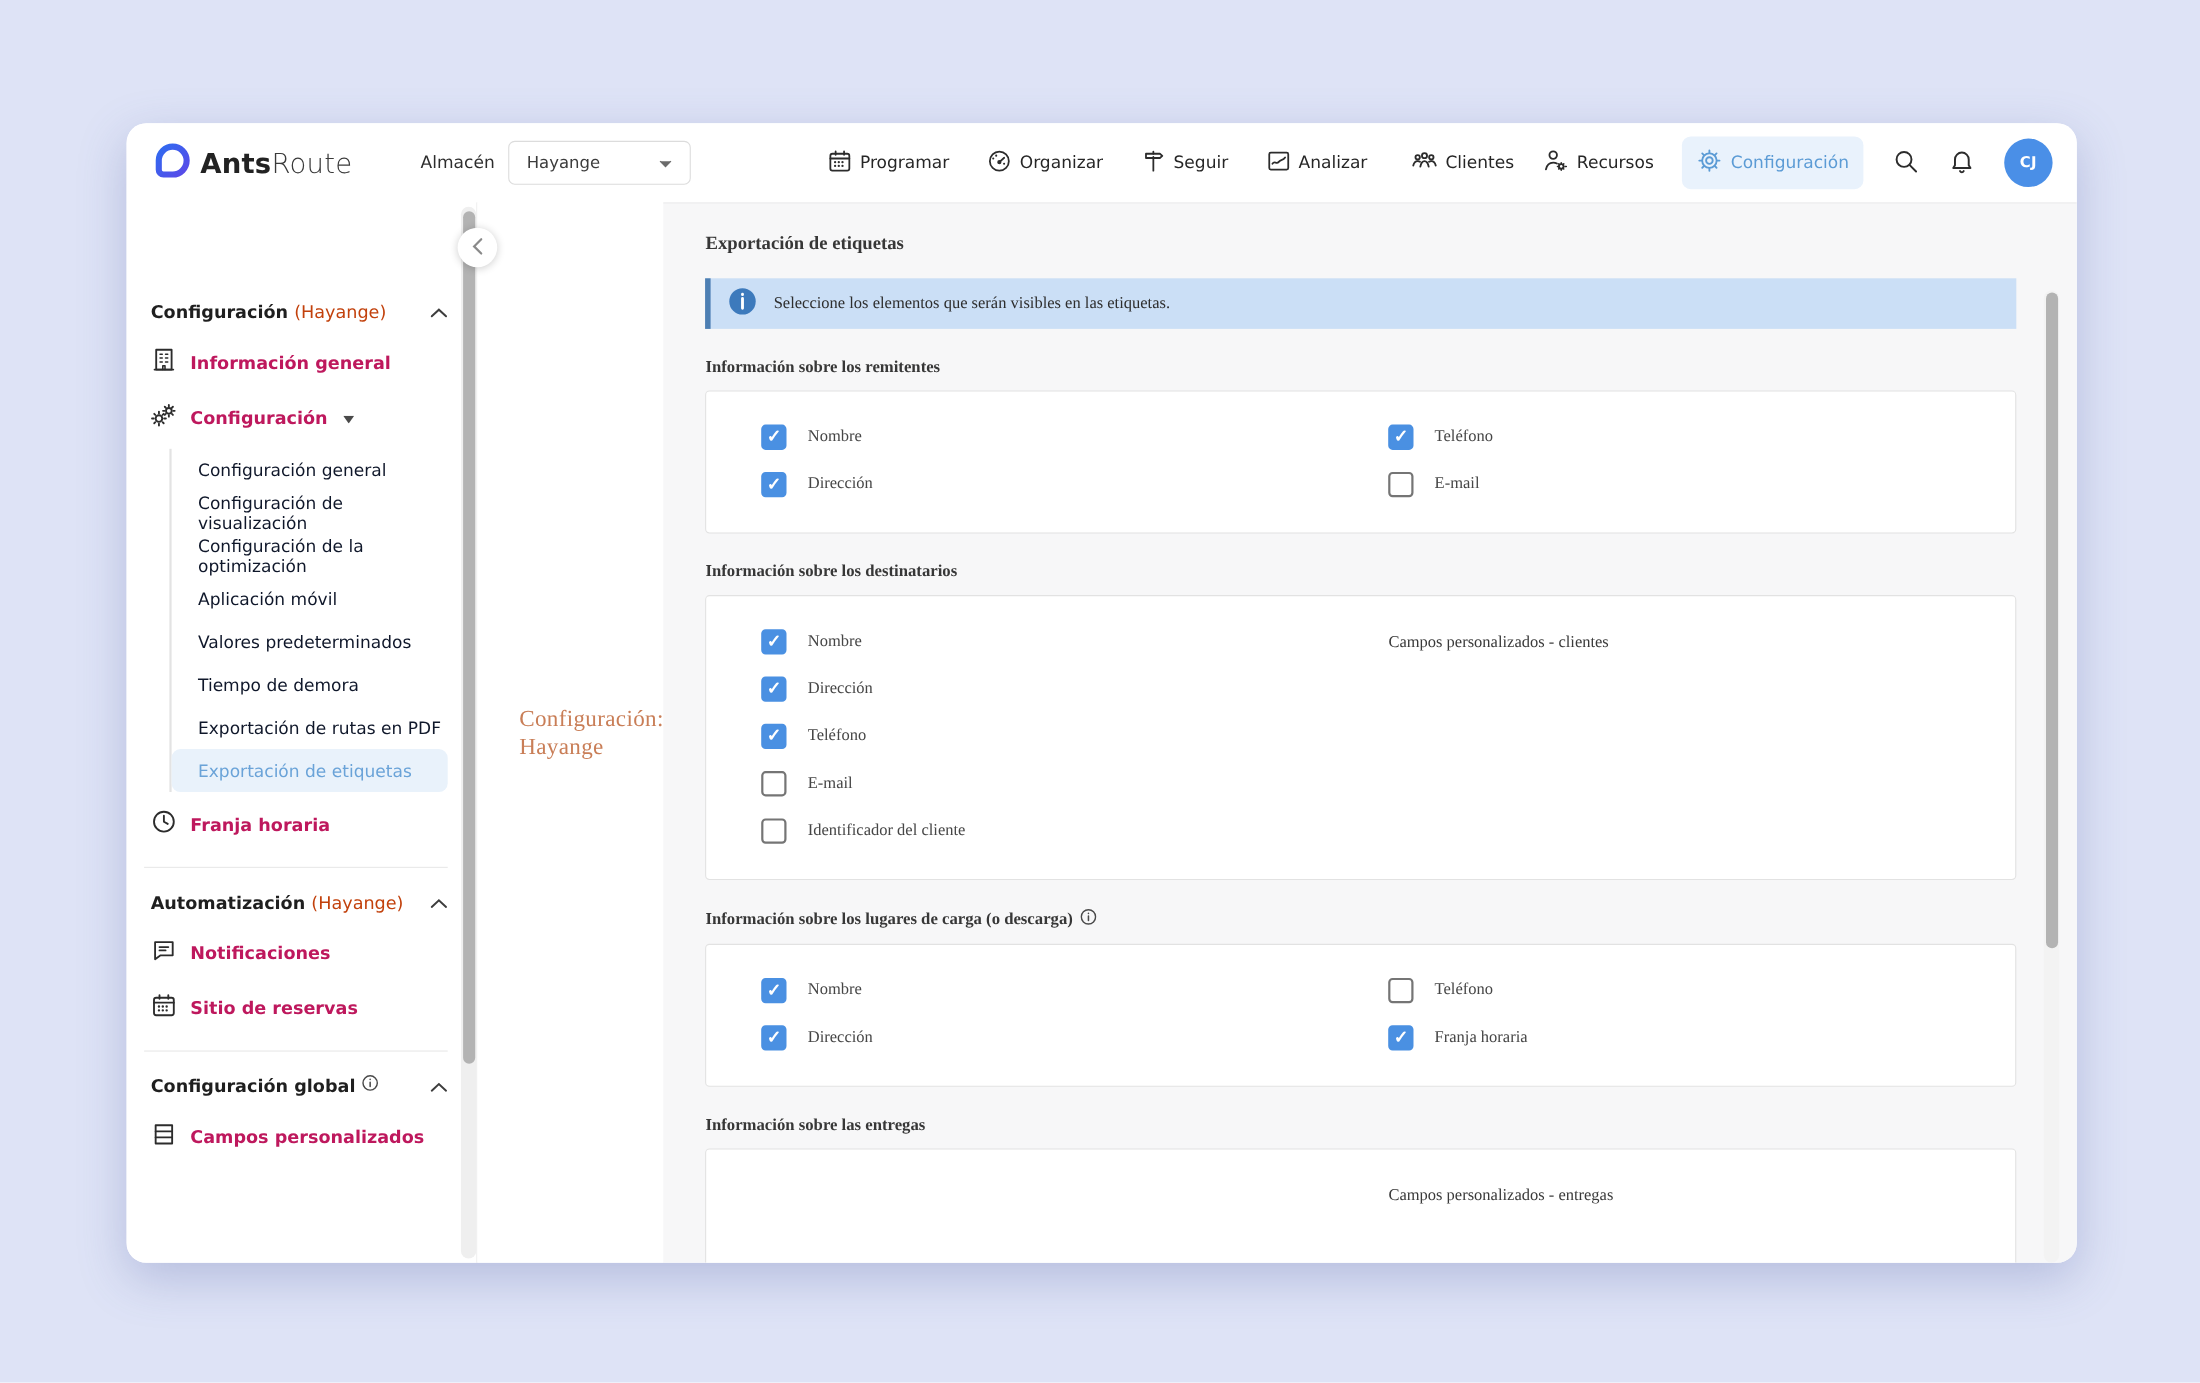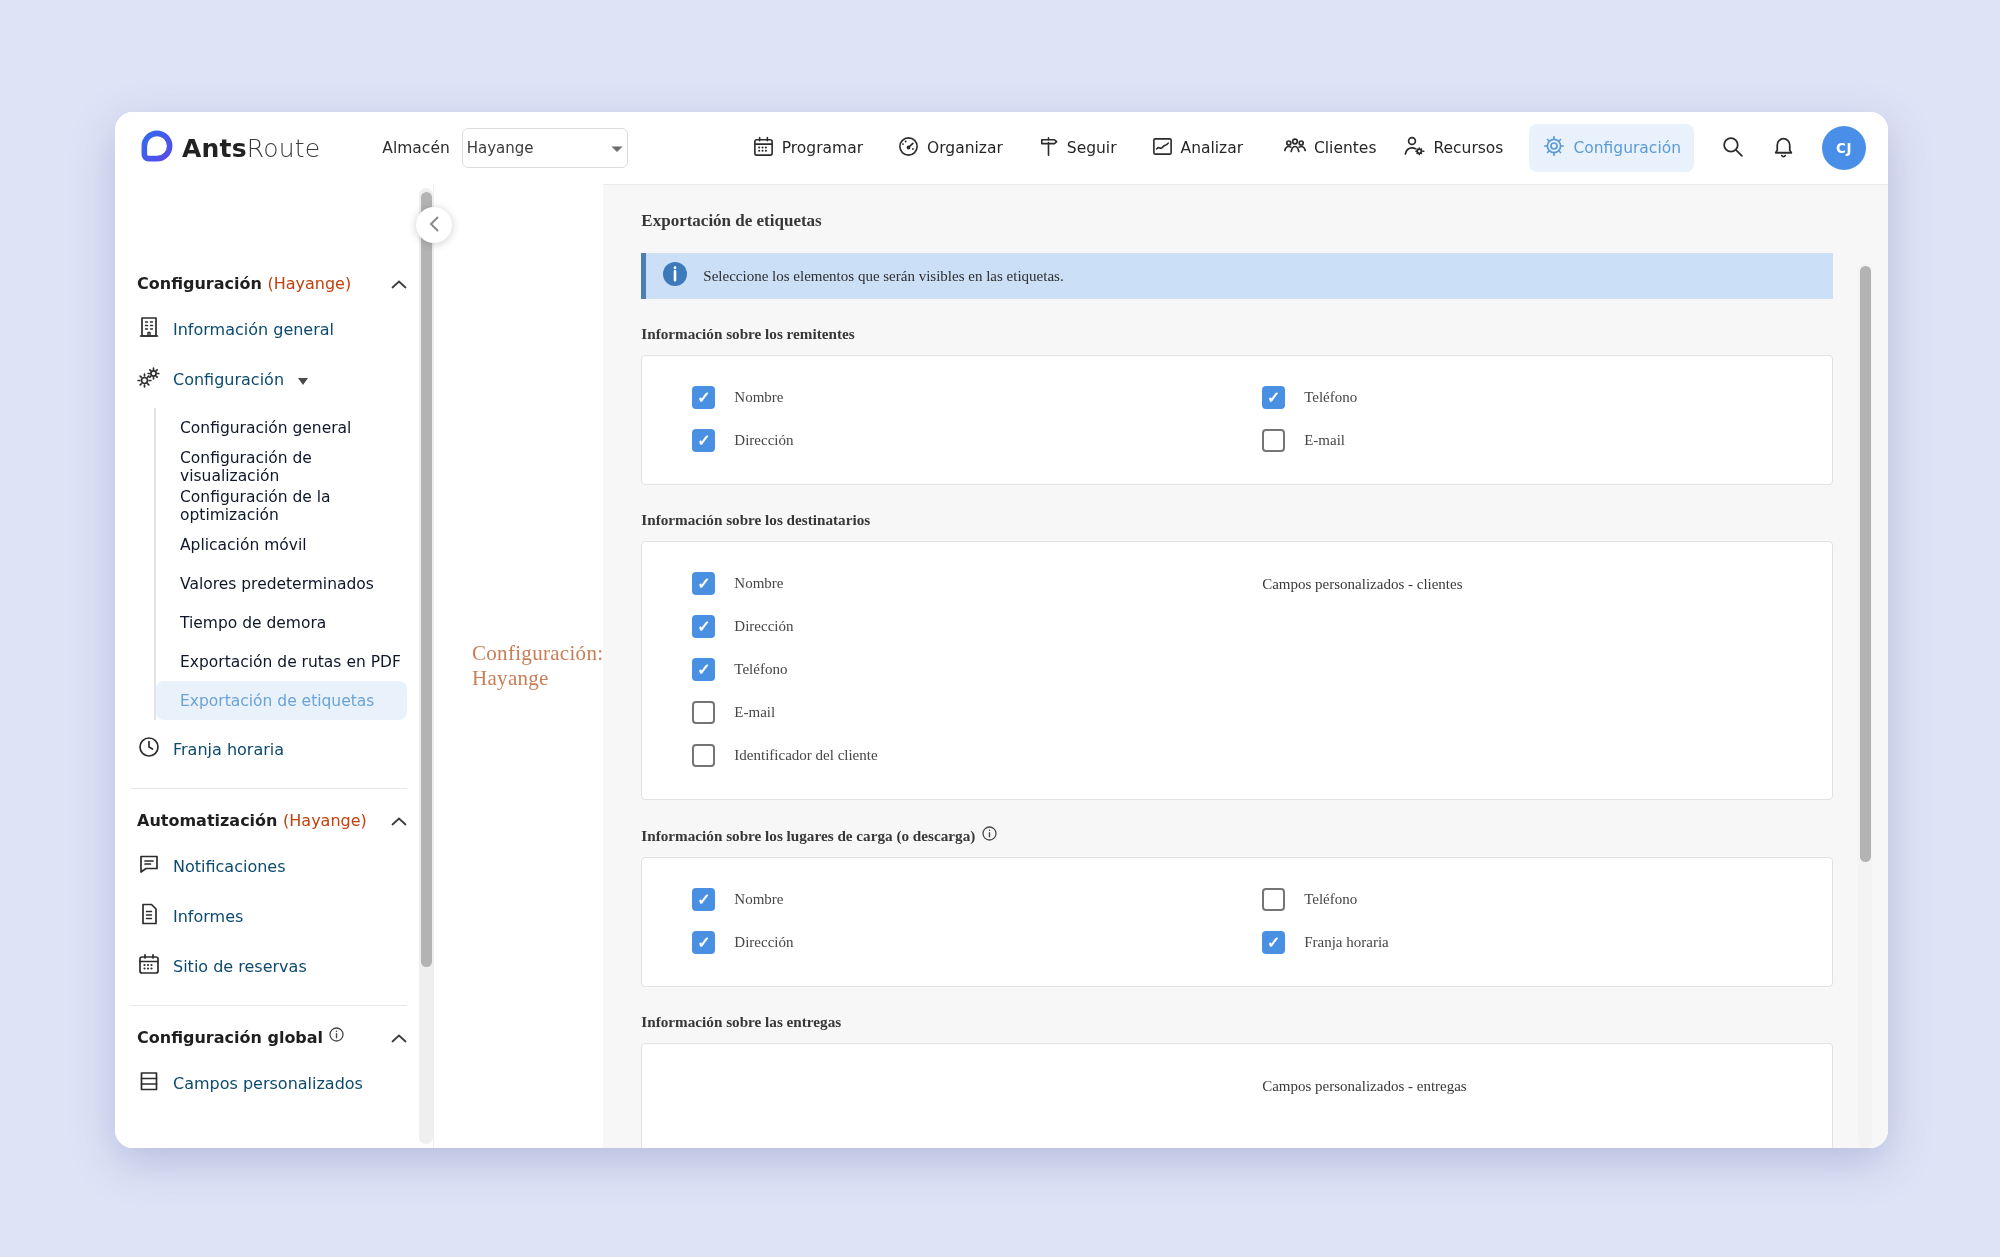--- a/index.html
+++ b/index.html
@@ -10,41 +10,41 @@
             display:flex; flex-direction:column; }
 
   
   .navbar { flex:0 0 72px; display:flex; align-items:center; padding:0 22px 0 26px; background:#fff; }
   .brand { display:flex; align-items:center; gap:9px; cursor:pointer; }
   .brand-text { font-size:25px; color:#222; letter-spacing:.2px; }
   .brand-text b { font-weight:800; }
   .brand-text span.light { font-weight:300; color:#3a3a3a; }
   .wh-label { margin-left:62px; font-size:15.5px; color:#2d2d2d; }
   .wh-select { margin-left:12px; width:166px; height:40px; border:1px solid #dcdcdc; border-radius:6px;
-               display:flex; align-items:center; justify-content:space-between; padding:0 4px;
+               display:flex; align-items:center; justify-content:space-between; padding:0 16px;
                font-size:15px; color:#3c3c3c; background:#fff; cursor:pointer; }
   .nav-center { display:flex; align-items:center; gap:34px; margin-left:124px; }
   .nav-item { display:flex; align-items:center; gap:7px; font-size:15.5px; color:#262626; cursor:pointer; white-space:nowrap; }
   .nav-right { margin-left:auto; display:flex; align-items:center; gap:26px; }
   .nav-pill { display:flex; align-items:center; gap:7px; font-size:15.5px; color:#5b9bd5;
               background:#e9f2fc; border-radius:8px; padding:10px 13px; cursor:pointer; }
   .icon-btn { background:none; border:none; cursor:pointer; display:flex; align-items:center; }
   .avatar { width:44px; height:44px; border-radius:50%; background:#4a8fe7; color:#fff; font-size:13.5px;
             font-weight:700; display:flex; align-items:center; justify-content:center; cursor:pointer; letter-spacing:.5px;}
 
   
   .bodywrap { flex:1; display:flex; min-height:0; position:relative; }
 
   
   .sidebar { flex:0 0 318px; position:relative; padding:78px 26px 0 22px; background:#fff; }
   .sb-header { display:flex; align-items:center; justify-content:space-between; height:42px; cursor:pointer; }
   .sb-header-text { font-size:16px; color:#1f1f1f; font-weight:700; }
   .sb-header-text .suffix { font-weight:400; color:#c2410c; }
   .sb-info { display:inline-block; vertical-align:1px; margin-left:6px; }
-  .sb-item { display:flex; align-items:center; gap:12px; height:50px; font-size:16px; color:#0c4a6e; cursor:pointer; }
+  .sb-item { display:flex; align-items:center; gap:12px; height:50px; font-size:16px; color:#be185d; cursor:pointer;font-weight:bold; }
   .sb-item .tri { margin-left:2px; }
   .sb-sublist { margin:4px 0 4px 17px; border-left:2px solid #e3e3e3; }
   .sb-subitem { height:39px; display:flex; align-items:center; padding-left:24px; font-size:15.5px; color:#0f172a;
                 cursor:pointer; border-radius:8px; }
   .sb-subitem.active { background:#e9f2fb; color:#6aa3d8; }
   .sb-divider { height:1px; background:#e8e8e8; margin:14px 0 10px -6px; }
   .sidebar-scrollbar { position:absolute; top:4px; right:0; width:14px; height:956px; background:#efefef; border-radius:7px; }
   .sidebar-scrollbar .thumb { position:absolute; top:4px; left:1.5px; width:11px; height:775px; background:#b3b3b3; border-radius:6px; }
 
   
@@ -282,29 +282,20 @@
         <div class="sb-item">
           <span>
             <svg class="ic" width="24" height="24" viewBox="0 0 24 24">
               <path d="M4 4.5h16v12H9l-5 3.5z"></path>
                 <path d="M8 9h8M8 12h5.5"></path>
             </svg>
           </span>
           <span>Notificaciones</span>
         </div>
 
-        <div class="sb-item">
-          <span>
-            <svg class="ic" width="24" height="24" viewBox="0 0 24 24">
-              <path d="M6 2.5h8.5L19 7v14.5H6z"></path>
-                <path d="M9.5 9.5h5M9.5 13h5M9.5 16.5h5" stroke-width="1.4"></path>
-            </svg>
-          </span>
-          <span>Informes</span>
-        </div>
 
         <div class="sb-item">
           <span>
             <svg class="ic" width="24" height="24" viewBox="0 0 24 24">
               <rect x="3" y="5" width="18" height="16" rx="2"></rect>
                 <path d="M3 9.5h18M8 2.8V6M16 2.8V6"></path>
               <path d="M7.5 13h.01M11 13h.01M14.5 13h.01M7.5 16.5h.01M11 16.5h.01M14.5 16.5h.01" stroke-width="2.2"></path>
             </svg>
           </span>
           <span>Sitio de reservas</span>

